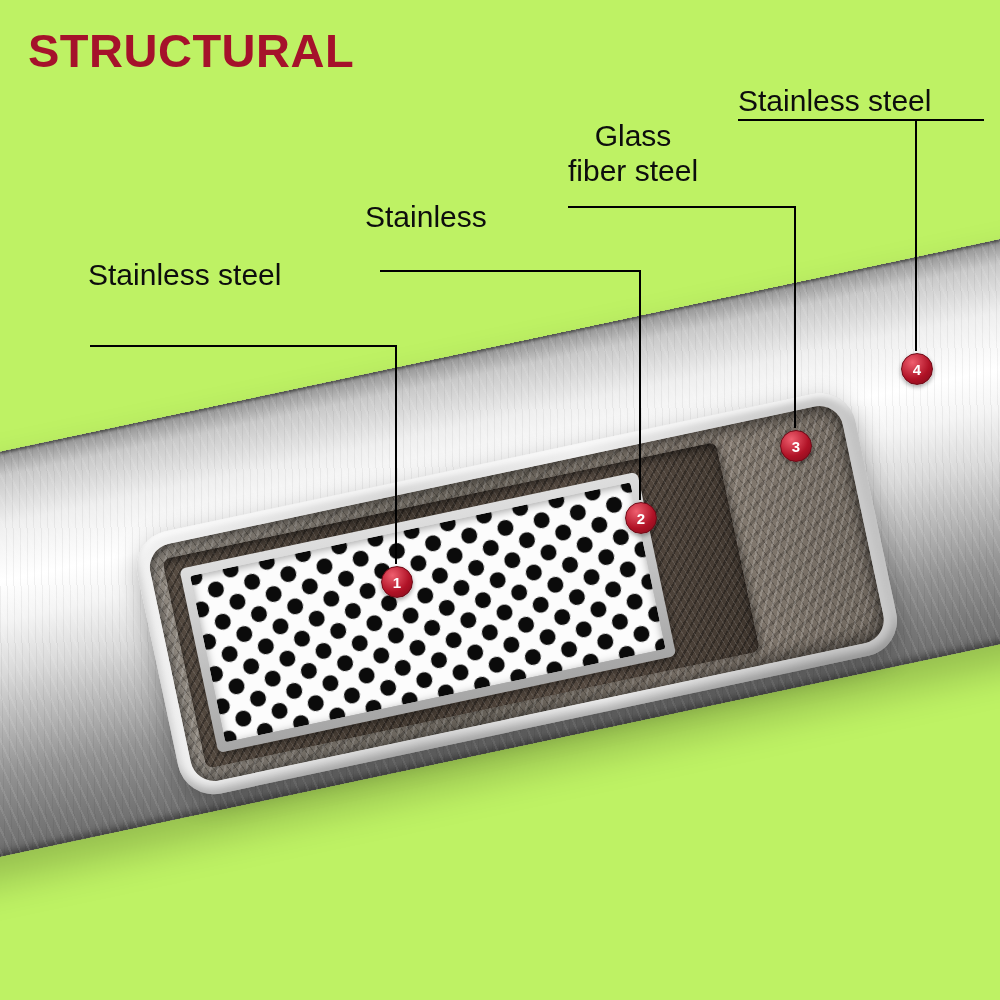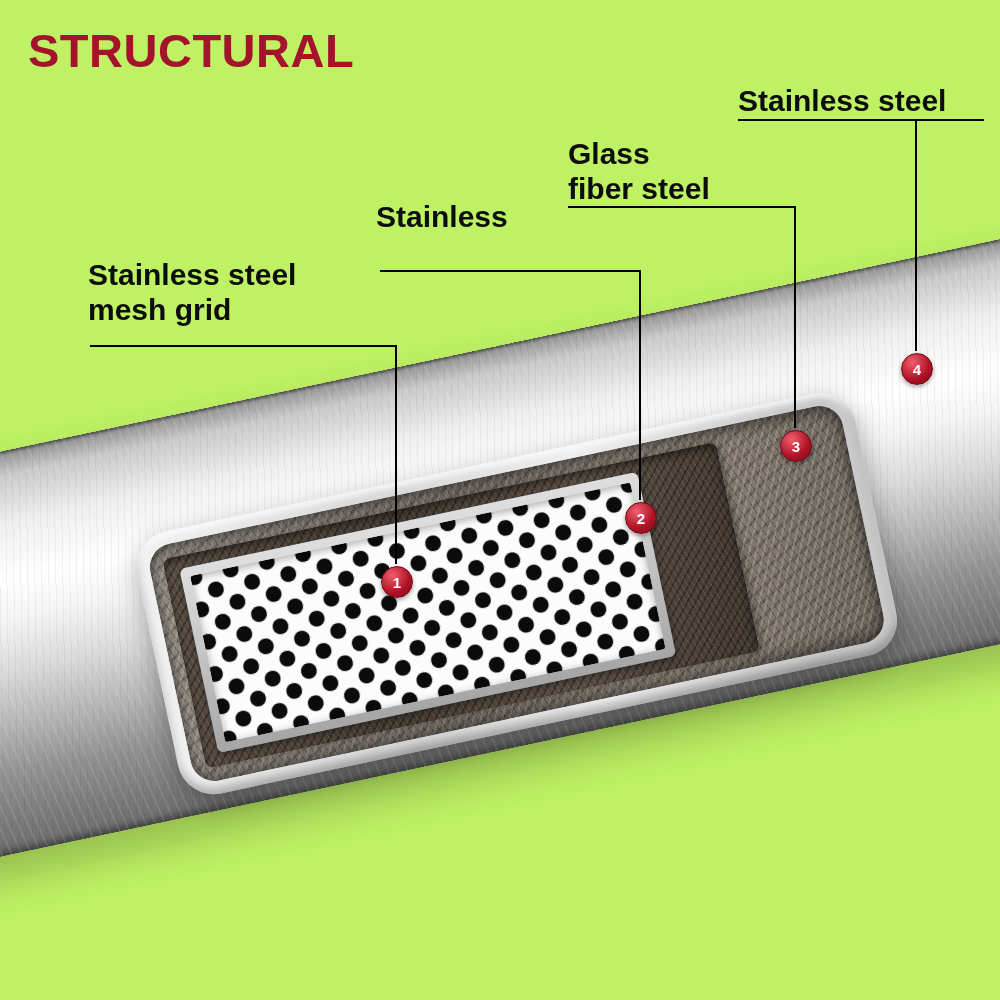--- a/index.html
+++ b/index.html
@@ -68,26 +68,26 @@
     box-shadow: inset 0 2px 8px rgba(0,0,0,.35);
   }
 
   
   .page-title{
     position:absolute;left:28px;top:22px;margin:0;
     font-size:47px;font-weight:700;line-height:1.22;letter-spacing:.5px;
     color:#A5122B;
   }
   .callout{
-    position:absolute;font-size:30px;font-weight:700;line-height:1.16;color:#0d0d0d;
+    position:absolute;font-size:30px;font-weight:400;line-height:1.16;color:#0d0d0d;text-align:center;
   }
   .callout .l{display:block;}
   .c1{left:88px;top:258px;}
-  .c2{left:376px;top:200px;}
-  .c3{left:568px;top:137px;}
+  .c2{left:365px;top:200px;}
+  .c3{left:568px;top:119px;}
   .c4{left:738px;top:84px;}
 
   .lines-svg{position:absolute;left:0;top:0;width:1000px;height:1000px;pointer-events:none;}
   .lines-svg polyline,.lines-svg line{fill:none;stroke:#000;stroke-width:2;}
 
   .badge{
     position:absolute;width:30px;height:30px;border-radius:50%;
     background:radial-gradient(circle at 35% 28%, #ef5f6f, #b01226 58%, #7d0b1a);
     border:1px solid #6e0916;
     color:#fff;font-size:15px;font-weight:700;
@@ -122,21 +122,20 @@
   <svg class="lines-svg" viewBox="0 0 1000 1000">
     <polyline points="90,346 396,346 396,564"></polyline>
     <polyline points="380,271 640,271 640,500"></polyline>
     <polyline points="568,207 795,207 795,428"></polyline>
     <line x1="738" y1="120" x2="984" y2="120"></line>
     <line x1="916" y1="120" x2="916" y2="351"></line>
   </svg>
 
   <div class="callout c1">
     <span class="l">Stainless steel</span>
-    <span class="l">mesh grid</span>
   </div>
   <div class="callout c2">
     <span class="l">Stainless</span>
   </div>
   <div class="callout c3">
     <span class="l">Glass</span>
     <span class="l">fiber steel</span>
   </div>
   <div class="callout c4">
     <span class="l">Stainless steel</span>

